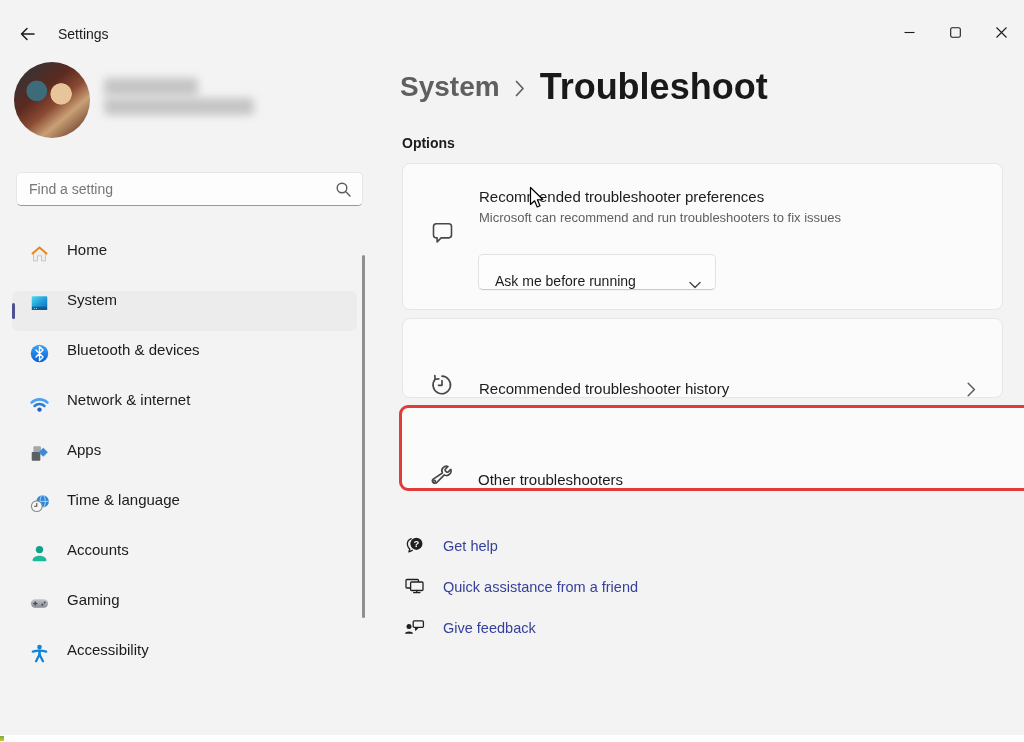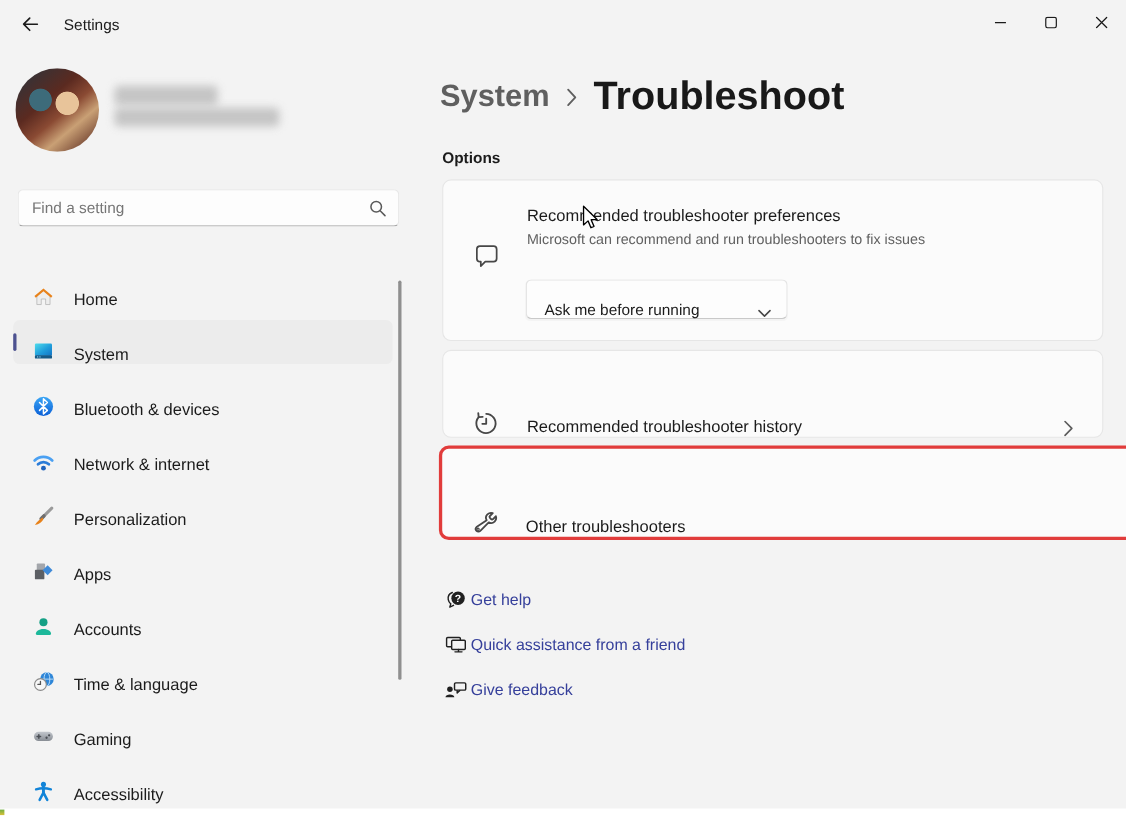--- a/index.html
+++ b/index.html
@@ -2,21 +2,21 @@
 <html><head>
 <meta charset="utf-8">
 <style>
   * { margin:0; padding:0; box-sizing:border-box; }
   html,body { width:1024px; height:742px; overflow:hidden; }
   body { font-family:"Liberation Sans", sans-serif; background:#f3f3f3; color:#1b1b1b; position:relative; }
 
   .window { position:absolute; inset:0; background:#f3f3f3; }
 
   
-  .titlebar { position:absolute; top:0; left:0; right:0; height:44px; }
+  .titlebar { position:absolute; top:12px; left:0; right:0; height:44px; }
   .back-btn { position:absolute; left:10px; top:6px; width:34px; height:32px; border-radius:5px;
               display:flex; align-items:center; justify-content:center; cursor:pointer; }
   .tb-title { position:absolute; left:58px; top:14px; font-size:14px; color:#1b1b1b; }
   .win-controls { position:absolute; right:0; top:0; height:44px; display:flex; }
   .win-btn { width:46px; height:40px; display:flex; align-items:center; justify-content:center; cursor:pointer; }
 
   
   .sidebar { position:absolute; top:44px; left:0; width:390px; bottom:7px; }
   .avatar { position:absolute; left:14px; top:18px; width:76px; height:76px; border-radius:50%;
             background:
@@ -30,21 +30,21 @@
 
   .searchbox { position:absolute; left:16px; top:128px; width:347px; height:34px;
                background:#fdfdfd; border:1px solid #e7e7e7; border-bottom-color:#999;
                border-radius:5px; display:flex; align-items:center; padding:0 10px 0 12px; }
   .searchbox input { flex:1; border:none; outline:none; background:transparent;
                      font-family:"Liberation Sans",sans-serif; font-size:14px; color:#1b1b1b; }
   .searchbox input::placeholder { color:#767676; }
 
   .nav { position:absolute; left:5px; top:197px; width:355px; }
   .nav-item { position:relative; height:40px; margin:0 0 10px 7px; width:345px; border-radius:6px;
-              display:flex; align-items:flex-end; cursor:pointer; }
+              display:flex; align-items:flex-start; cursor:pointer; }
   .nav-item.selected { background:#ececec; }
   .nav-pill { display:none; }
   .nav-item.selected .nav-pill { display:block; position:absolute; left:0; top:12px; width:3px; height:16px;
               border-radius:2px; }
   .nav-ico { width:24px; height:24px; margin-left:15px; display:flex; align-items:center; justify-content:center; }
   .nav-label { margin-left:16px; font-size:15px; color:#1b1b1b; }
 
   .side-scrollbar { position:absolute; left:362px; top:211px; width:3px; height:363px;
                     background:#8f8f8f; border-radius:2px; }
 
@@ -75,21 +75,21 @@
 
   .dropdown { position:absolute; left:75px; top:90px; min-width:238px; height:36px;
               background:#fdfdfd; border:1px solid #e2e2e2; border-bottom-color:#c9c9c9;
               border-radius:5px; display:flex; align-items:flex-end; padding:0 14px 0 16px;
               cursor:pointer; box-shadow:0 1px 1px rgba(0,0,0,.03); }
   .dropdown-value { font-size:14px; color:#1b1b1b; margin-right:18px; }
 
   .links { position:absolute; left:2px; top:487px; }
   .link-row { display:flex; align-items:center; height:30px; margin-bottom:11px; cursor:pointer; }
   .link-ico { width:26px; display:flex; justify-content:center; }
-  .link-label { font-size:14.5px; }
+  .link-label { margin-left:15px; font-size:14.5px; }
 
   .bottom-strip { position:absolute; left:0; right:0; bottom:0; height:7px; background:#ffffff; }
   .corner-artifact { position:absolute; left:0; bottom:1px; width:4px; height:5px;
                      background:linear-gradient(#6fae3f,#d9c13a); }
 
   .cursor { position:absolute; left:529px; top:186px; pointer-events:none; }
 </style>
 </head>
 <body>
 
@@ -189,67 +189,56 @@
         <span class="nav-ico">
           <svg width="21" height="21" viewBox="0 0 20 20">
             <path d="M2.4 9.2 A10.8 10.8 0 0 1 17.6 9.2" stroke="#4aa0f2" stroke-width="2.4" fill="none" stroke-linecap="round"></path>
             <path d="M5.3 12.4 A6.8 6.8 0 0 1 14.7 12.4" stroke="#2b7cd8" stroke-width="2.4" fill="none" stroke-linecap="round"></path>
             <circle cx="10" cy="15.8" r="2.1" fill="#1f63bd"></circle>
           </svg>
         </span>
         <span class="nav-label">Network &amp; internet</span>
       </div>
 
-      <div class="nav-item">
-
-        <span class="nav-ico">
-          <svg width="21" height="21" viewBox="0 0 20 20">
-            <path d="M17.2 2.8 L9.4 10.6" stroke="#9a9a9a" stroke-width="2.6" stroke-linecap="round"></path>
-            <path d="M10.4 9.6 L8 12" stroke="#6f6f6f" stroke-width="3.1" stroke-linecap="round"></path>
-            <path d="M9.2 11 C7.4 12 4.4 14.6 2.6 17.4 C6.4 16.8 9 14.4 10 12.2 Z" fill="#e8821a"></path>
-          </svg>
-        </span>
-        <span class="nav-label">Personalization</span>
-      </div>
 
       <div class="nav-item">
 
         <span class="nav-ico">
           <svg width="21" height="21" viewBox="0 0 20 20">
             <rect x="4.2" y="3.2" width="7.2" height="6.4" rx="0.8" fill="#a3a6ab"></rect>
             <rect x="2.6" y="8.6" width="8.2" height="8.2" rx="0.8" fill="#5c5f64"></rect>
             <path d="M13.6 4.6 L17.9 8.9 L13.6 13.2 L9.3 8.9 Z" fill="#3f8ad8"></path>
           </svg>
         </span>
         <span class="nav-label">Apps</span>
-      </div>
-
-      <div class="nav-item">
-
-        <span class="nav-ico">
-          <svg width="21" height="21" viewBox="0 0 20 20">
-            <circle cx="10" cy="6.3" r="3.5" fill="#14a085"></circle>
-            <path d="M10 12.1 C5.9 12.1 3.4 14.2 3.4 16.4 C3.4 16.9 3.8 17.3 4.4 17.3 L15.6 17.3 C16.2 17.3 16.6 16.9 16.6 16.4 C16.6 14.2 14.1 12.1 10 12.1 Z" fill="#1cb89a"></path>
-          </svg>
-        </span>
-        <span class="nav-label">Accounts</span>
       </div>
 
       <div class="nav-item">
 
         <span class="nav-ico">
           <svg width="21" height="21" viewBox="0 0 20 20">
             <circle cx="13" cy="8" r="5.9" fill="#2e86d8"></circle>
             <ellipse cx="13" cy="8" rx="2.5" ry="5.9" stroke="#bfe0f8" stroke-width="0.8" fill="none"></ellipse>
             <path d="M7.2 8 H18.8" stroke="#bfe0f8" stroke-width="0.8"></path>
             <circle cx="7.4" cy="12.6" r="5.1" fill="#f7f7f7" stroke="#8a8a8a" stroke-width="1"></circle>
             <path d="M7.4 9.9 V12.6 H5.2" stroke="#555" stroke-width="1.1" fill="none" stroke-linecap="round"></path>
           </svg>
         </span>
         <span class="nav-label">Time &amp; language</span>
+      </div>
+
+      <div class="nav-item">
+
+        <span class="nav-ico">
+          <svg width="21" height="21" viewBox="0 0 20 20">
+            <circle cx="10" cy="6.3" r="3.5" fill="#14a085"></circle>
+            <path d="M10 12.1 C5.9 12.1 3.4 14.2 3.4 16.4 C3.4 16.9 3.8 17.3 4.4 17.3 L15.6 17.3 C16.2 17.3 16.6 16.9 16.6 16.4 C16.6 14.2 14.1 12.1 10 12.1 Z" fill="#1cb89a"></path>
+          </svg>
+        </span>
+        <span class="nav-label">Accounts</span>
       </div>
 
       <div class="nav-item">
 
         <span class="nav-ico">
           <svg width="21" height="21" viewBox="0 0 20 20">
             <defs>
               <linearGradient id="padG" x1="0" y1="0" x2="0" y2="1">
                 <stop offset="0" stop-color="#c2c6cc"></stop>
                   <stop offset="1" stop-color="#878c93"></stop>

